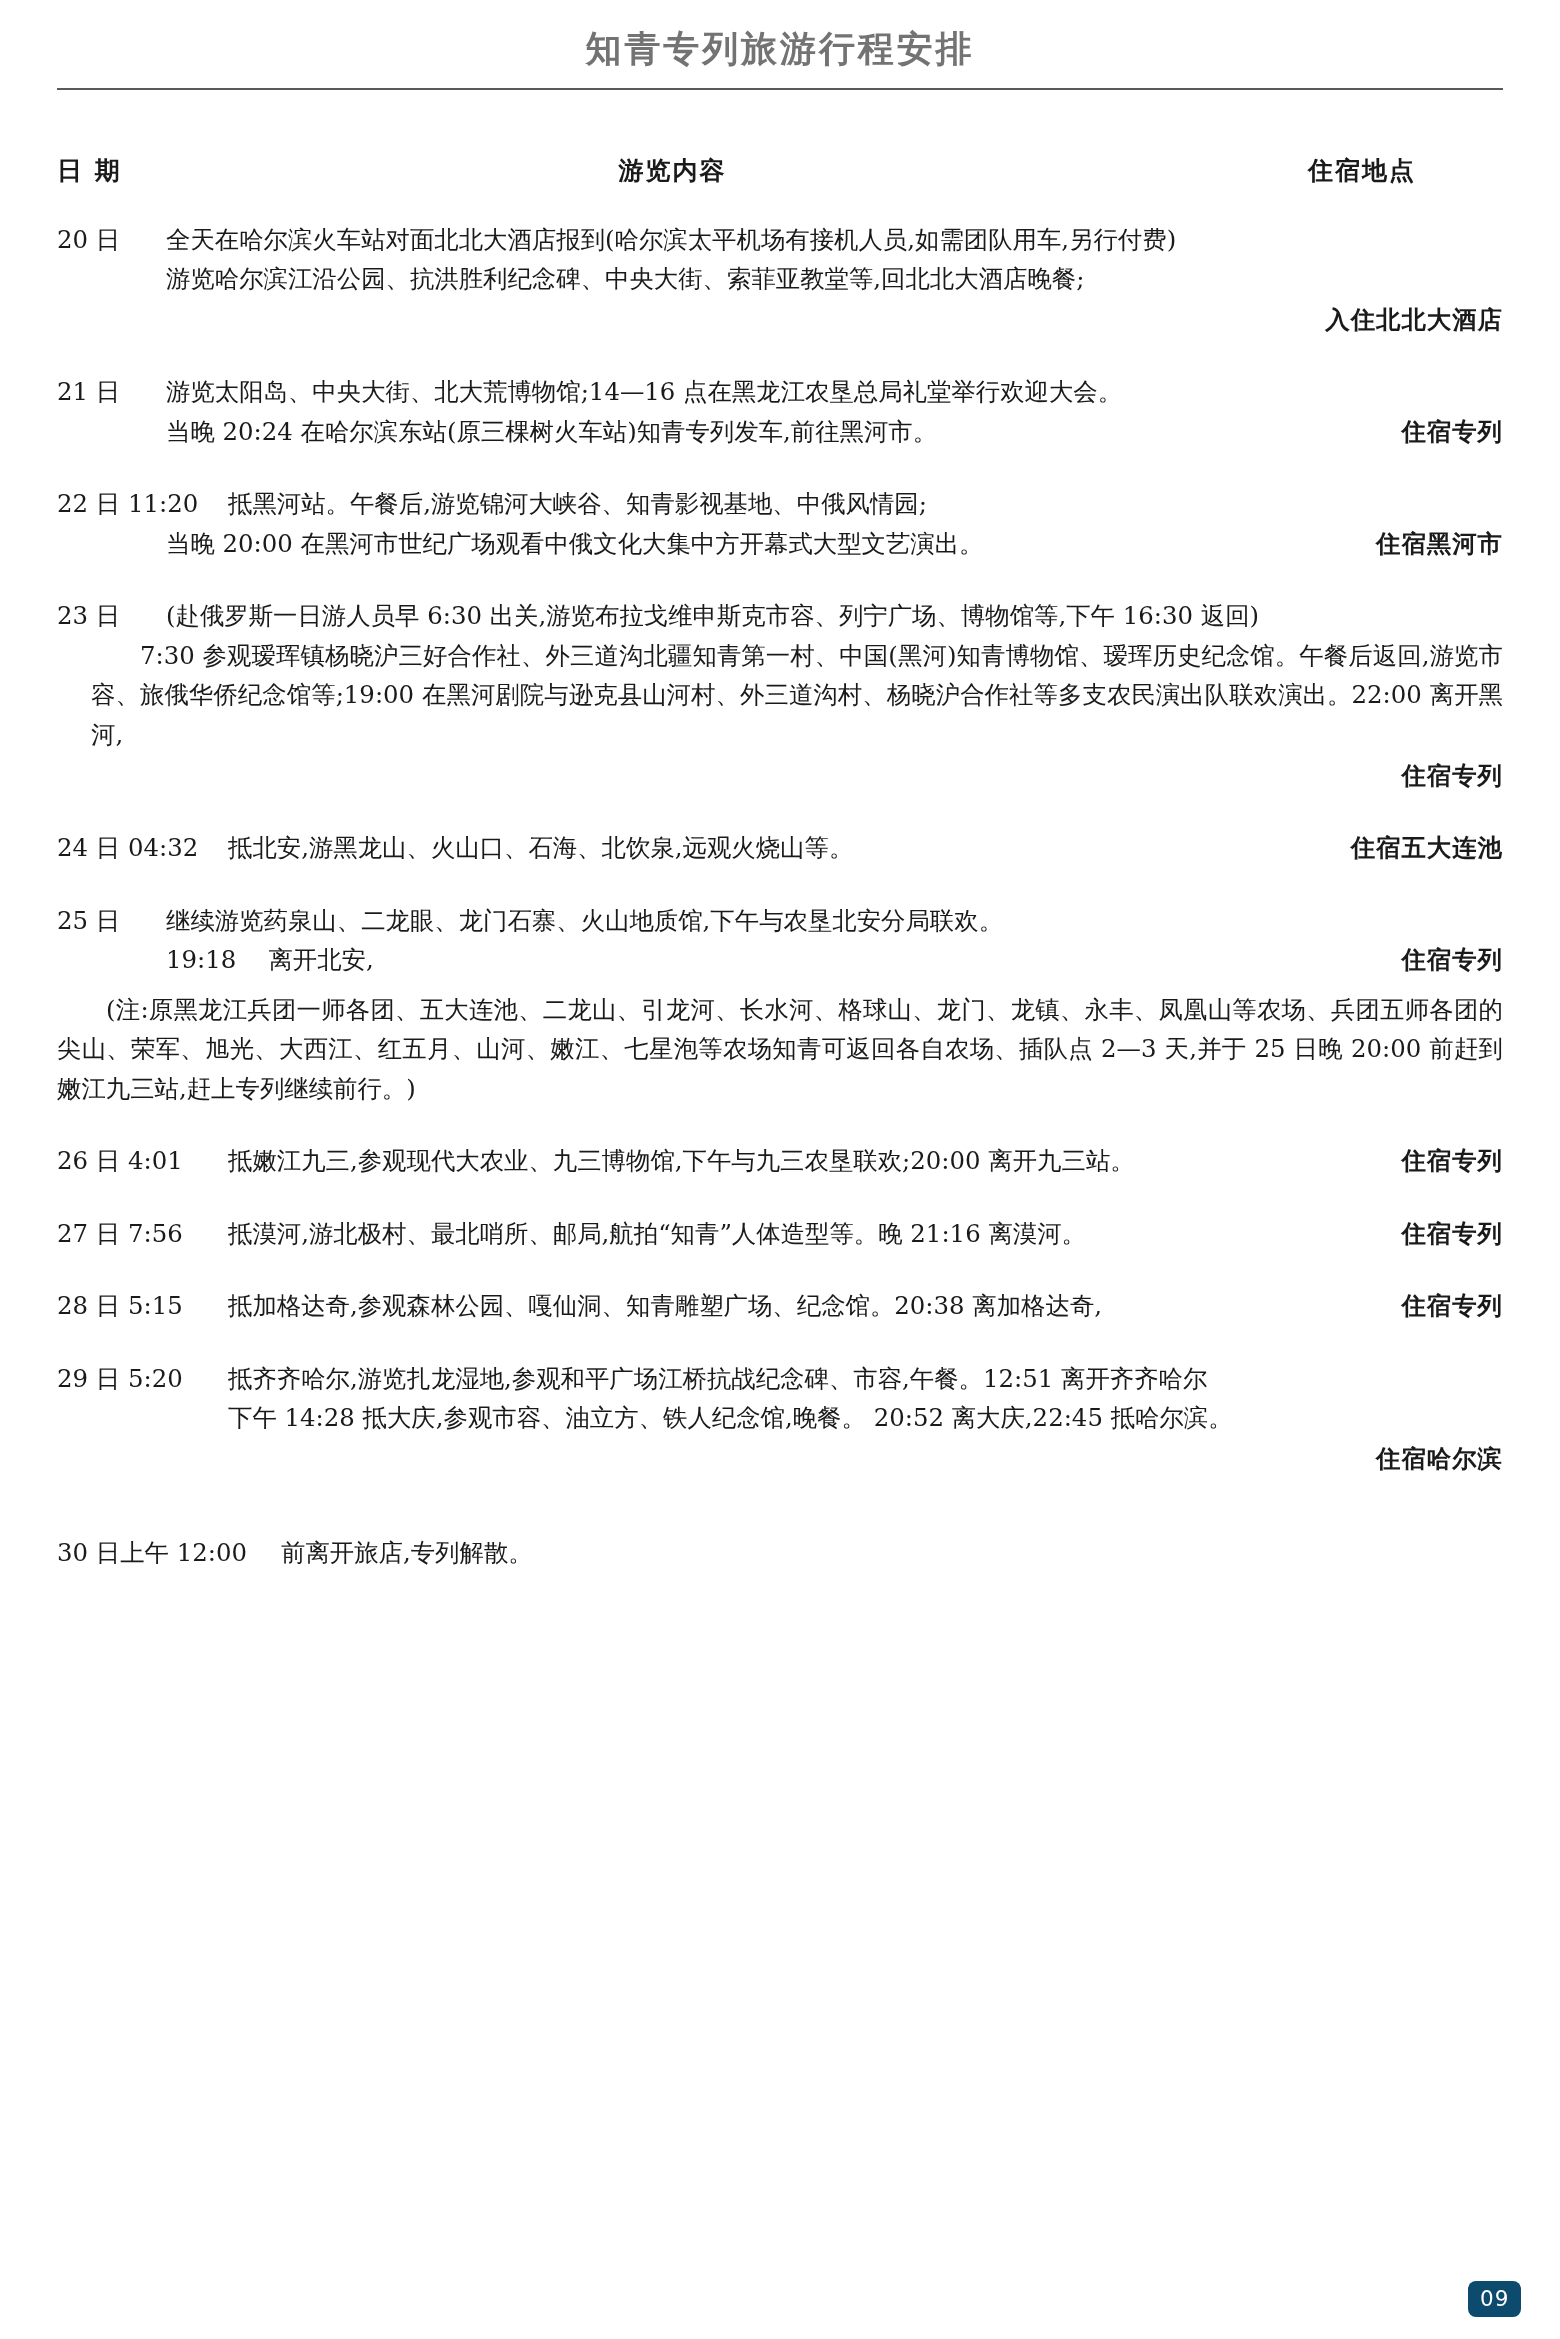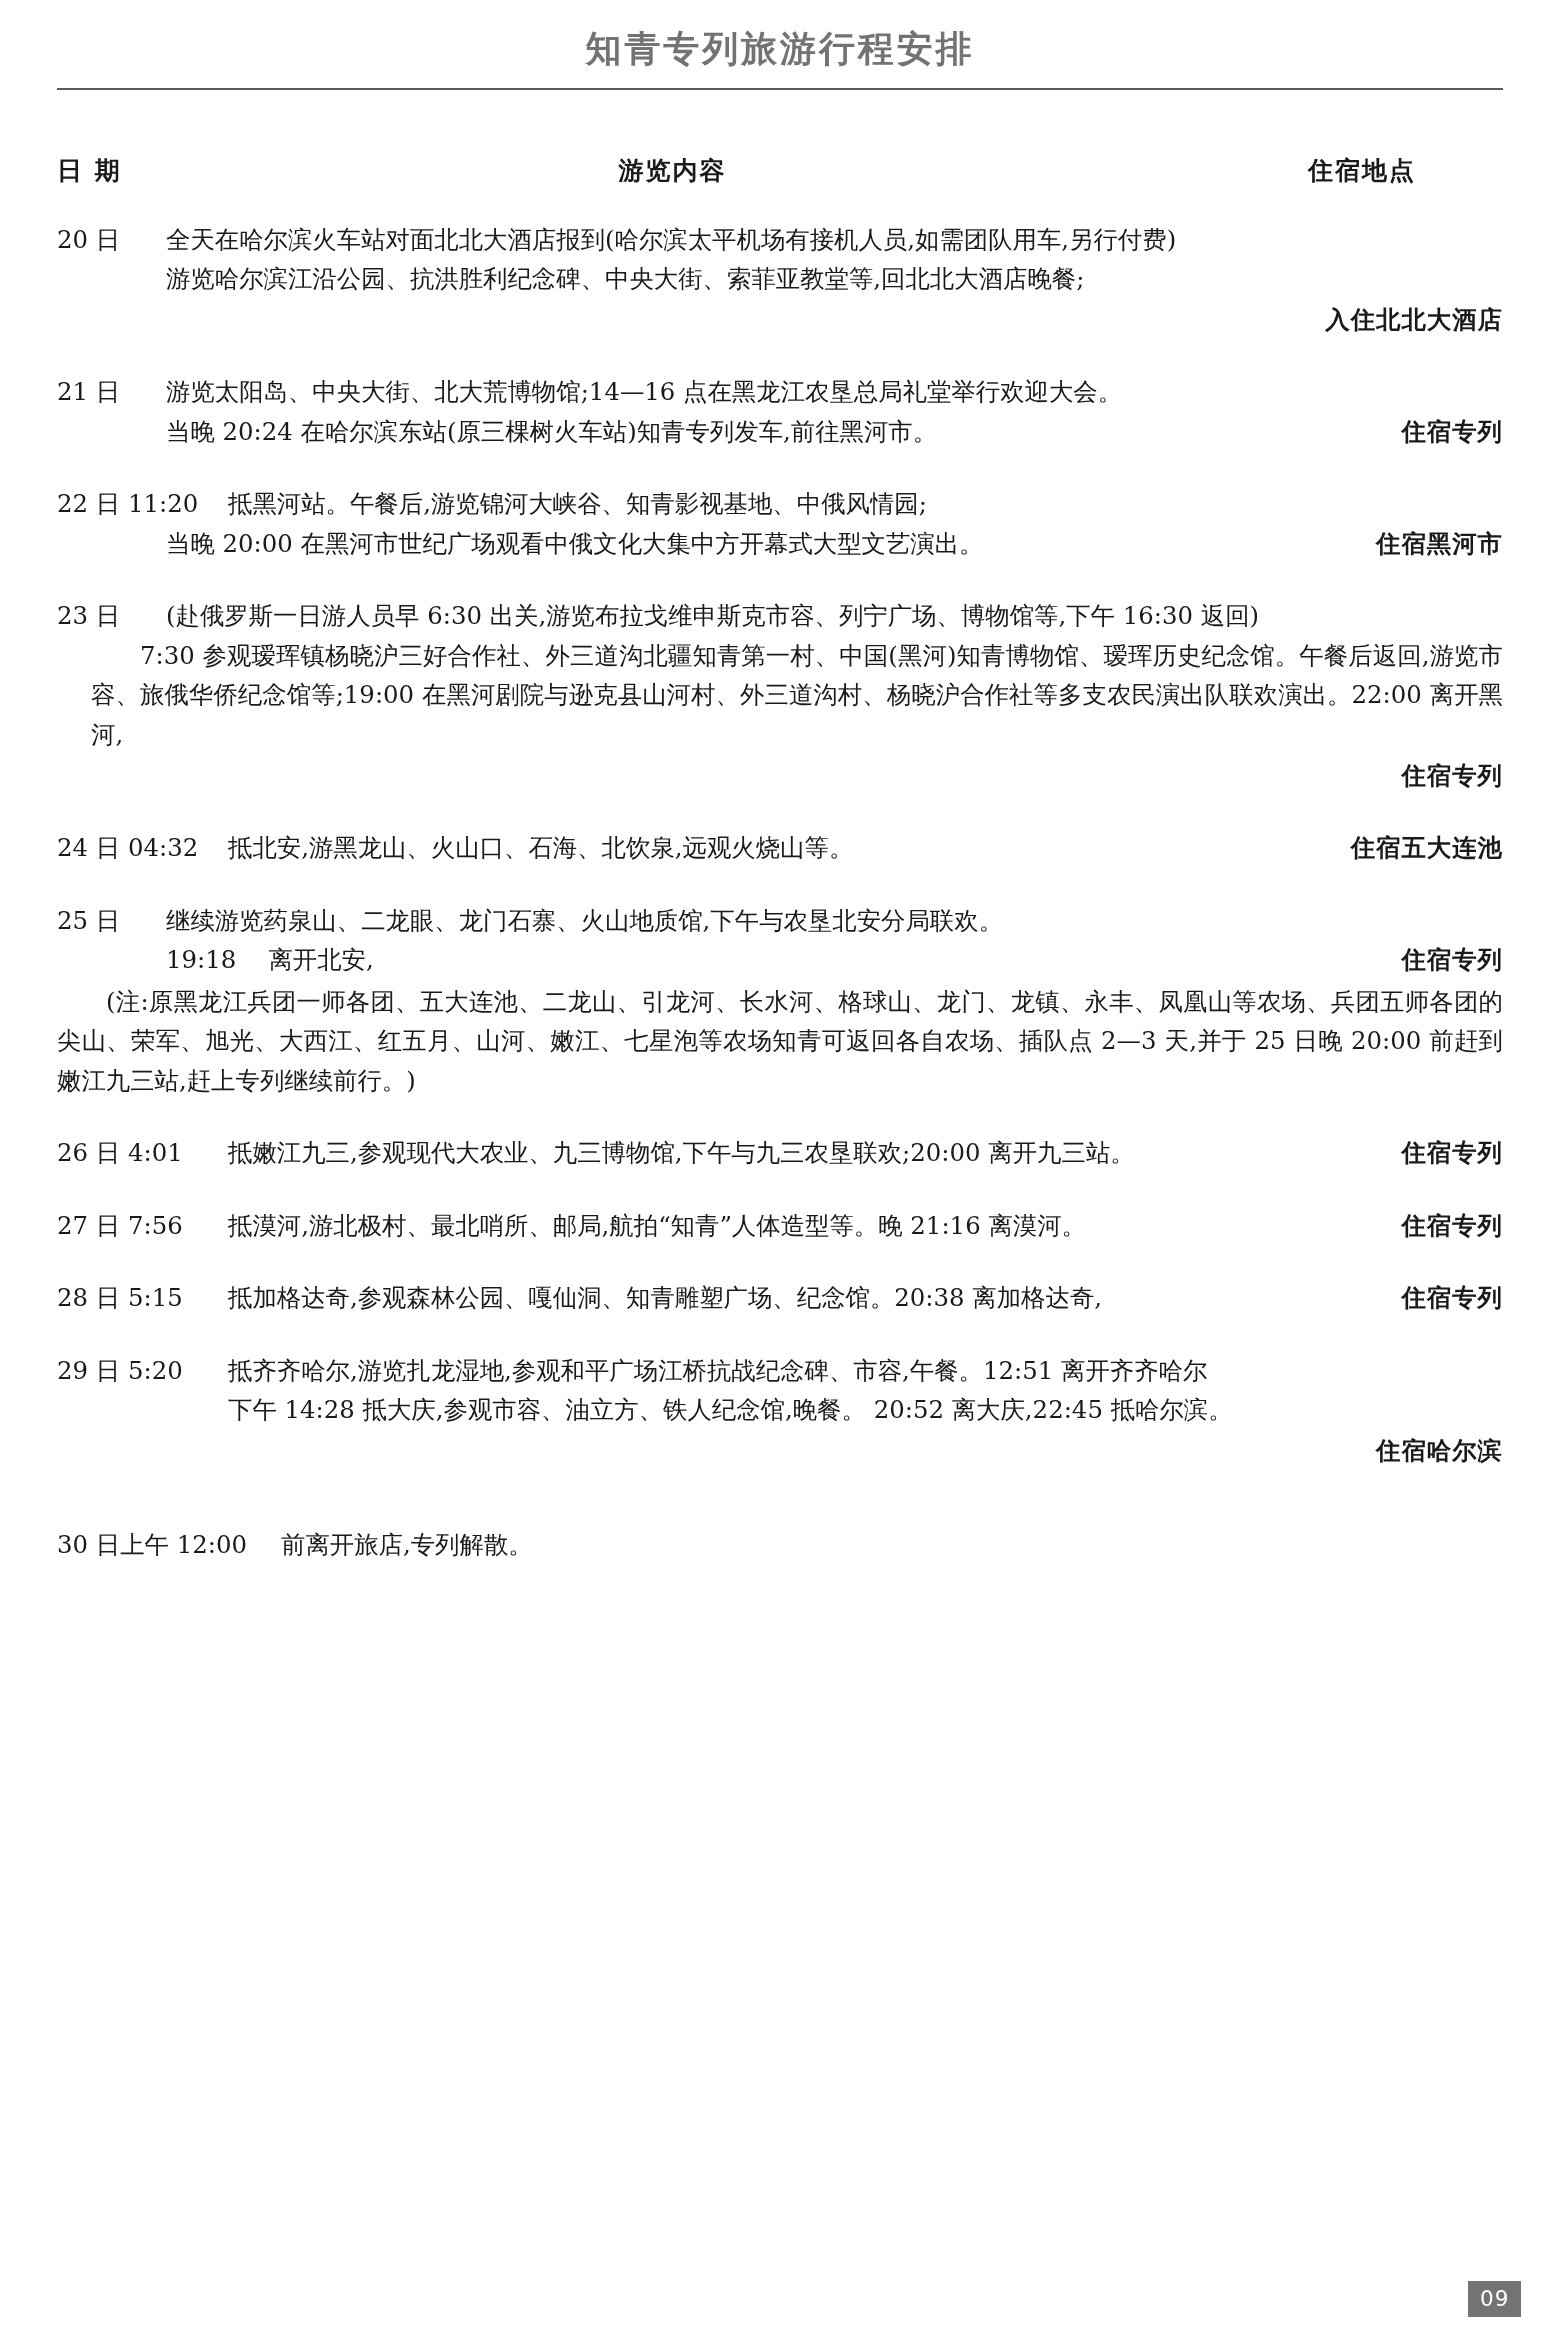--- a/index.html
+++ b/index.html
@@ -97,37 +97,38 @@
   .full-line {
     text-align: justify;
     font-size: 24.4px;
     line-height: 1.62;
     margin-left: 34px;
   }
   .note-block {
     font-size: 24.4px;
     line-height: 1.62;
     text-align: justify;
-    margin-top: 2px;
+    margin-top: 10px;
   }
   .note-block .first {
     text-indent: 49px;
   }
 
   
   .page-number {
     position: absolute;
     right: 39px;
     bottom: 23.4px;
-    background: #737373;
+    background: #0c4a6e;
     color: #fff;
     font-size: 21.5px;
     font-family: "DejaVu Sans", "Liberation Sans", sans-serif;
     padding: 4.9px 11.7px 5.9px 11.7px;
     letter-spacing: 1px;
+    border-radius: 8px;
   }
 </style>
 </head>
 <body>
 
 <div class="page">
 
   <div class="doc-header">
     <div class="title">知青专列旅游行程安排</div>
   </div>

